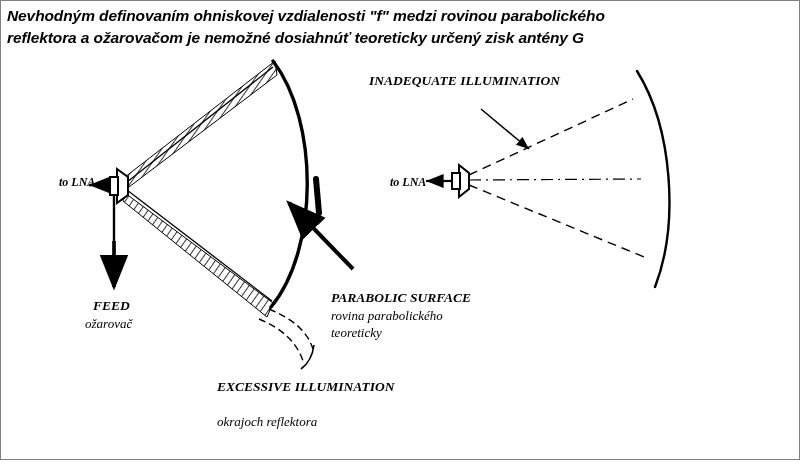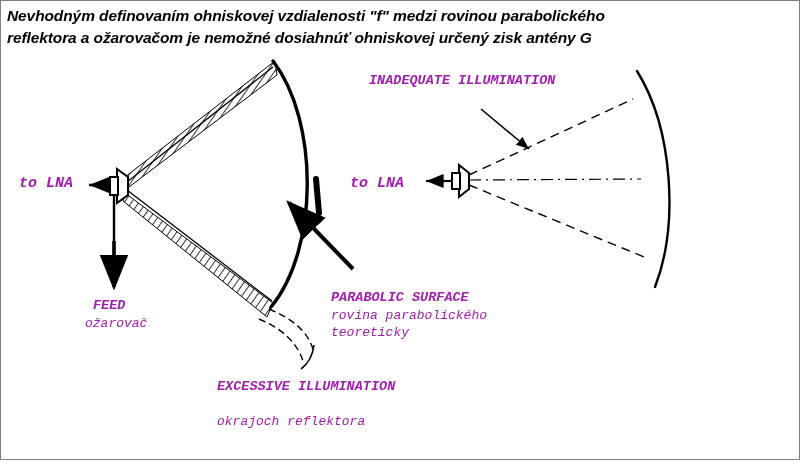--- a/index.html
+++ b/index.html
@@ -34,37 +34,38 @@
   svg.diagram {
     position: absolute;
     left: 0;
     top: 0;
     width: 800px;
     height: 470px;
   }
 
   .lbl {
     position: absolute;
-    color: #a21caf;
-    font-family: Liberation Mono, monospace;
+    color: #000000;
+    font-family: Liberation Serif, serif;
     white-space: nowrap;
   }
   .lbl-en {
     font-style: italic;
     font-weight: bold;
     font-size: 13.5px;
   }
   .lbl-sk {
     font-style: italic;
     font-size: 13px;
   }
   .lbl-plain {
     font-style: italic;
     font-weight: bold;
-    font-size: 15px;
+    font-size: 12px;
+    margin-left: 40px;
   }
 
   #to-lna-left { left: 18px; top: 174px; }
   #to-lna-right { left: 349px; top: 174px; }
 
   #feed-en { left: 92px; top: 297px; text-align: center; }
   #feed-sk { left: 84px; top: 315px; }
 
   #parabolic-en { left: 330px; top: 289px; }
   #parabolic-sk1 { left: 330px; top: 307px; }
@@ -77,21 +78,21 @@
   #excessive-sk1 { left: 216px; top: 396px; }
   #excessive-sk2 { left: 216px; top: 413px; }
 </style>
 </head>
 <body>
 
 <div id="page">
 
   <div class="title-block">
     <div class="title-line">Nevhodným definovaním ohniskovej vzdialenosti "f" medzi rovinou  parabolického</div>
-    <div class="title-line">reflektora a ožarovačom je nemožné dosiahnúť ohniskovej určený zisk antény G</div>
+    <div class="title-line">reflektora a ožarovačom je nemožné dosiahnúť teoreticky určený zisk antény G</div>
   </div>
 
   <svg class="diagram" viewBox="0 0 800 470">
     <defs>
       <pattern id="hatch" width="6" height="6" patternUnits="userSpaceOnUse" patternTransform="rotate(35)">
         <line x1="0" y1="0" x2="0" y2="6" stroke="#000000" stroke-width="1.6"></line>
       </pattern>
       <marker id="arrow" markerWidth="10" markerHeight="10" refX="8" refY="3.2" orient="auto">
         <path d="M0,0 L8,3.2 L0,6.4 z" fill="#000000"></path>
       </marker>

